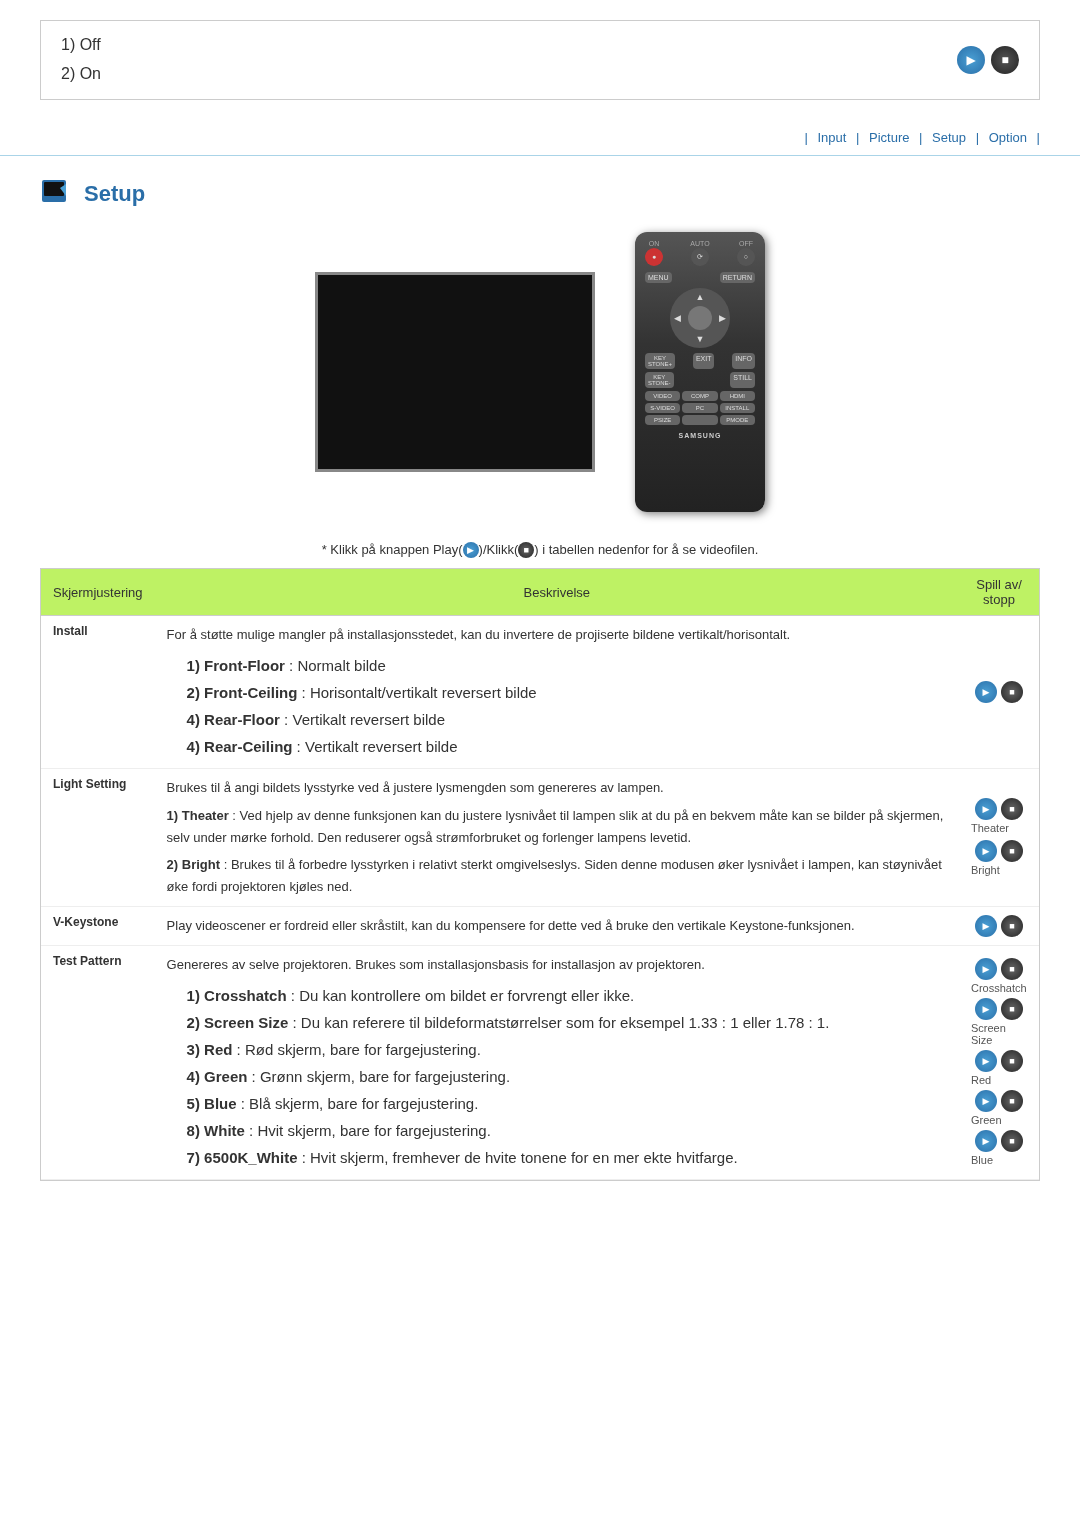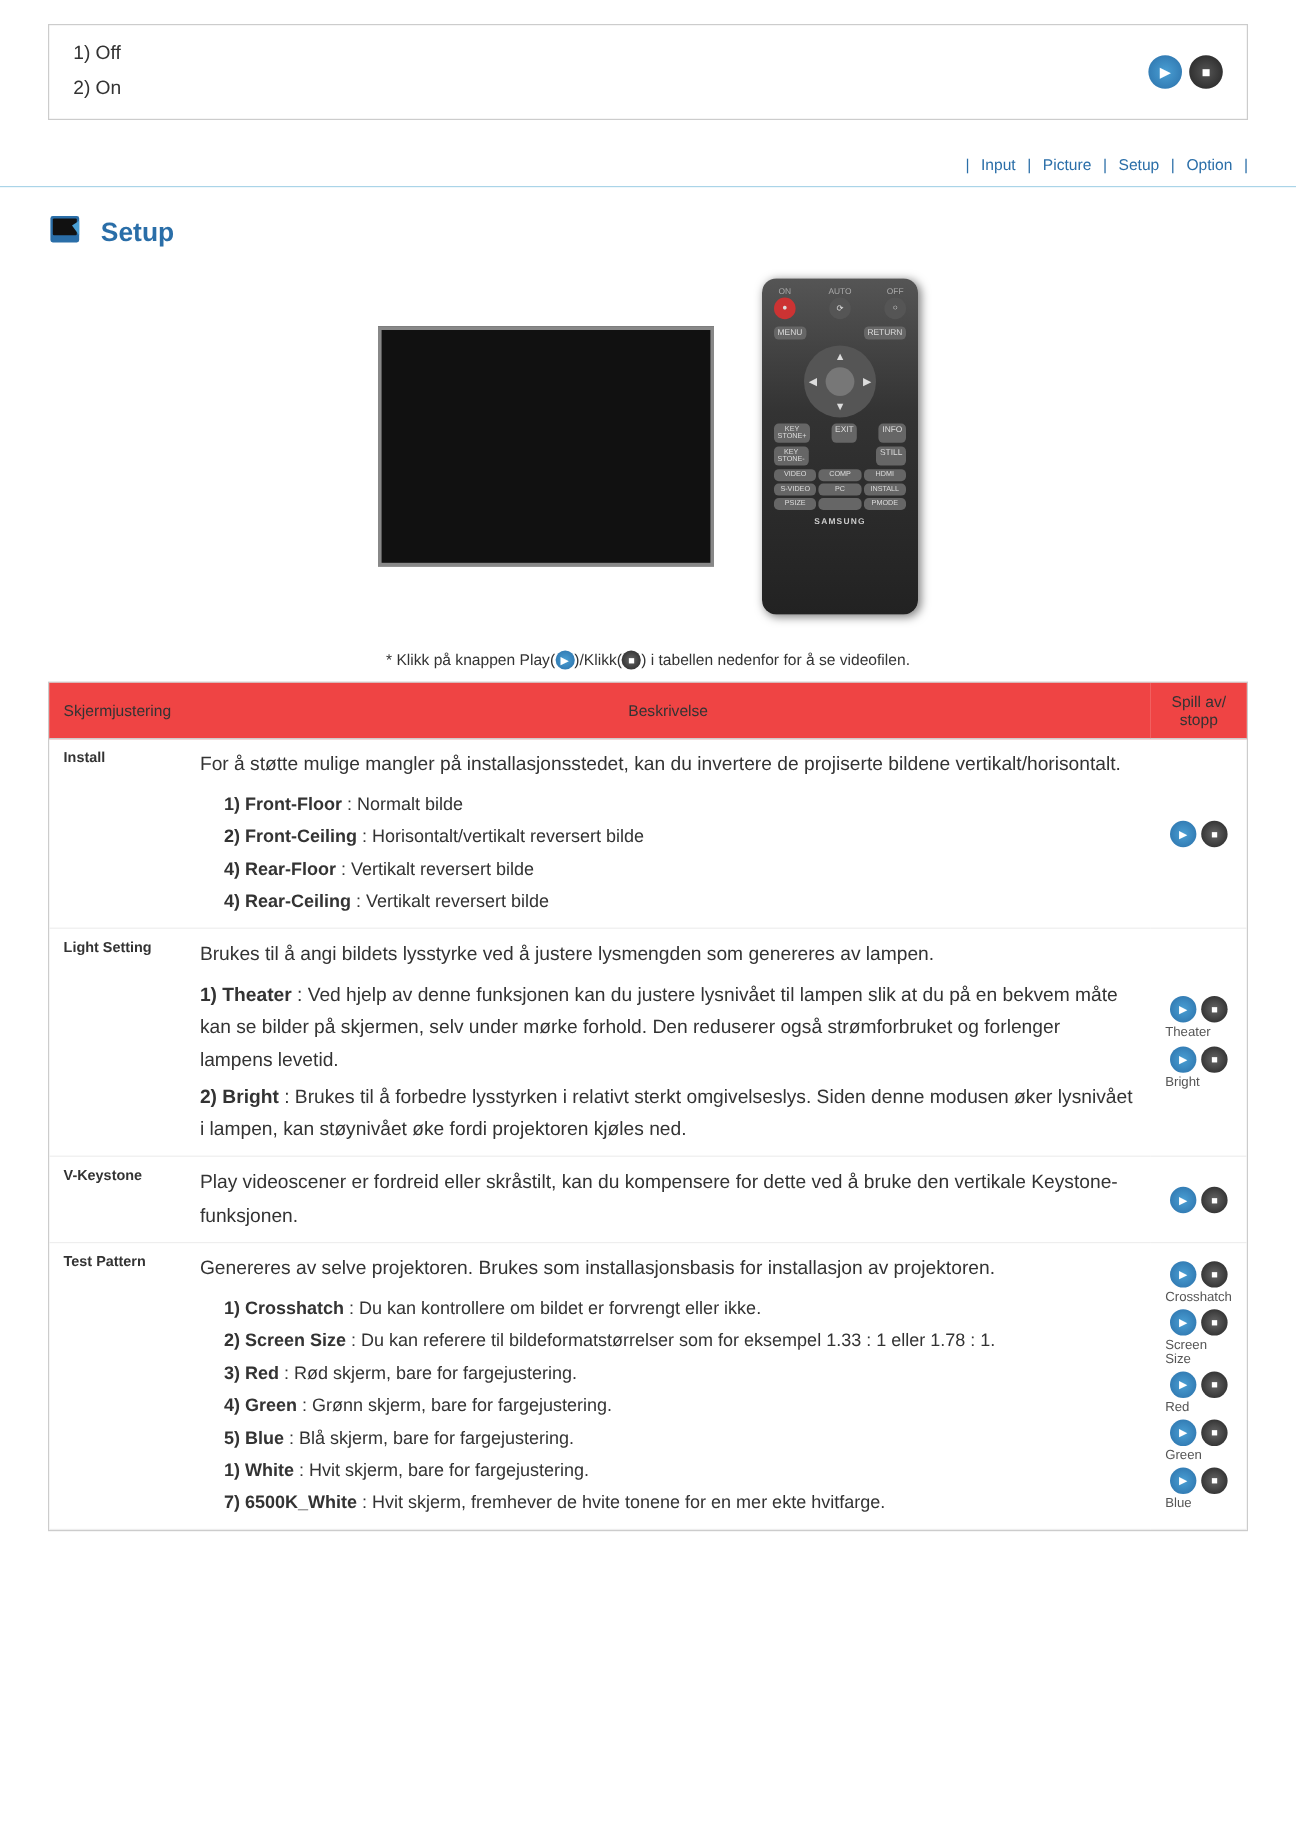--- a/index.html
+++ b/index.html
@@ -186,21 +186,21 @@
       margin: 10px 40px 30px 40px;
       border: 1px solid #ccc;
     }
 
     table {
       width: 100%;
       border-collapse: collapse;
     }
 
     thead tr {
-      background: #ef4444;
+      background: #bef264;
       border-bottom: 1px solid #ccc;
     }
 
     th {
       padding: 8px 12px;
       font-size: 13px;
       font-weight: normal;
       text-align: center;
     }
 
@@ -263,21 +263,21 @@
       color: #555;
     }
 
     .content-indent {
       padding-left: 20px;
       font-size: 15px;
       line-height: 1.8;
     }
 
     .content-main {
-      font-size: 16px;
+      font-size: 13px;
       line-height: 1.7;
     }
 
     .bold-term {
       font-weight: bold;
     }
   </style>
 </head>
 <body>
 
@@ -449,21 +449,21 @@
         <td class="label-cell">Test Pattern</td>
         <td>
           <div class="content-main">Genereres av selve projektoren. Brukes som installasjonsbasis for installasjon av projektoren.</div>
           <div style="height:6px;"></div>
           <div class="content-indent">
             <div><span class="bold-term">1) Crosshatch</span> : Du kan kontrollere om bildet er forvrengt eller ikke.</div>
             <div><span class="bold-term">2) Screen Size</span> : Du kan referere til bildeformatstørrelser som for eksempel 1.33 : 1 eller 1.78 : 1.</div>
             <div><span class="bold-term">3) Red</span> : Rød skjerm, bare for fargejustering.</div>
             <div><span class="bold-term">4) Green</span> : Grønn skjerm, bare for fargejustering.</div>
             <div><span class="bold-term">5) Blue</span> : Blå skjerm, bare for fargejustering.</div>
-            <div><span class="bold-term">1) White</span> : Hvit skjerm, bare for fargejustering.</div>
+            <div><span class="bold-term">8) White</span> : Hvit skjerm, bare for fargejustering.</div>
             <div><span class="bold-term">7) 6500K_White</span> : Hvit skjerm, fremhever de hvite tonene for en mer ekte hvitfarge.</div>
           </div>
         </td>
         <td class="icon-cell">
           <div style="margin-bottom:4px;">
             <div class="icon-pair">
               <div class="icon-sm-play">▶</div>
               <div class="icon-sm-stop">■</div>
             </div>
             <div class="icon-label">Crosshatch</div>

